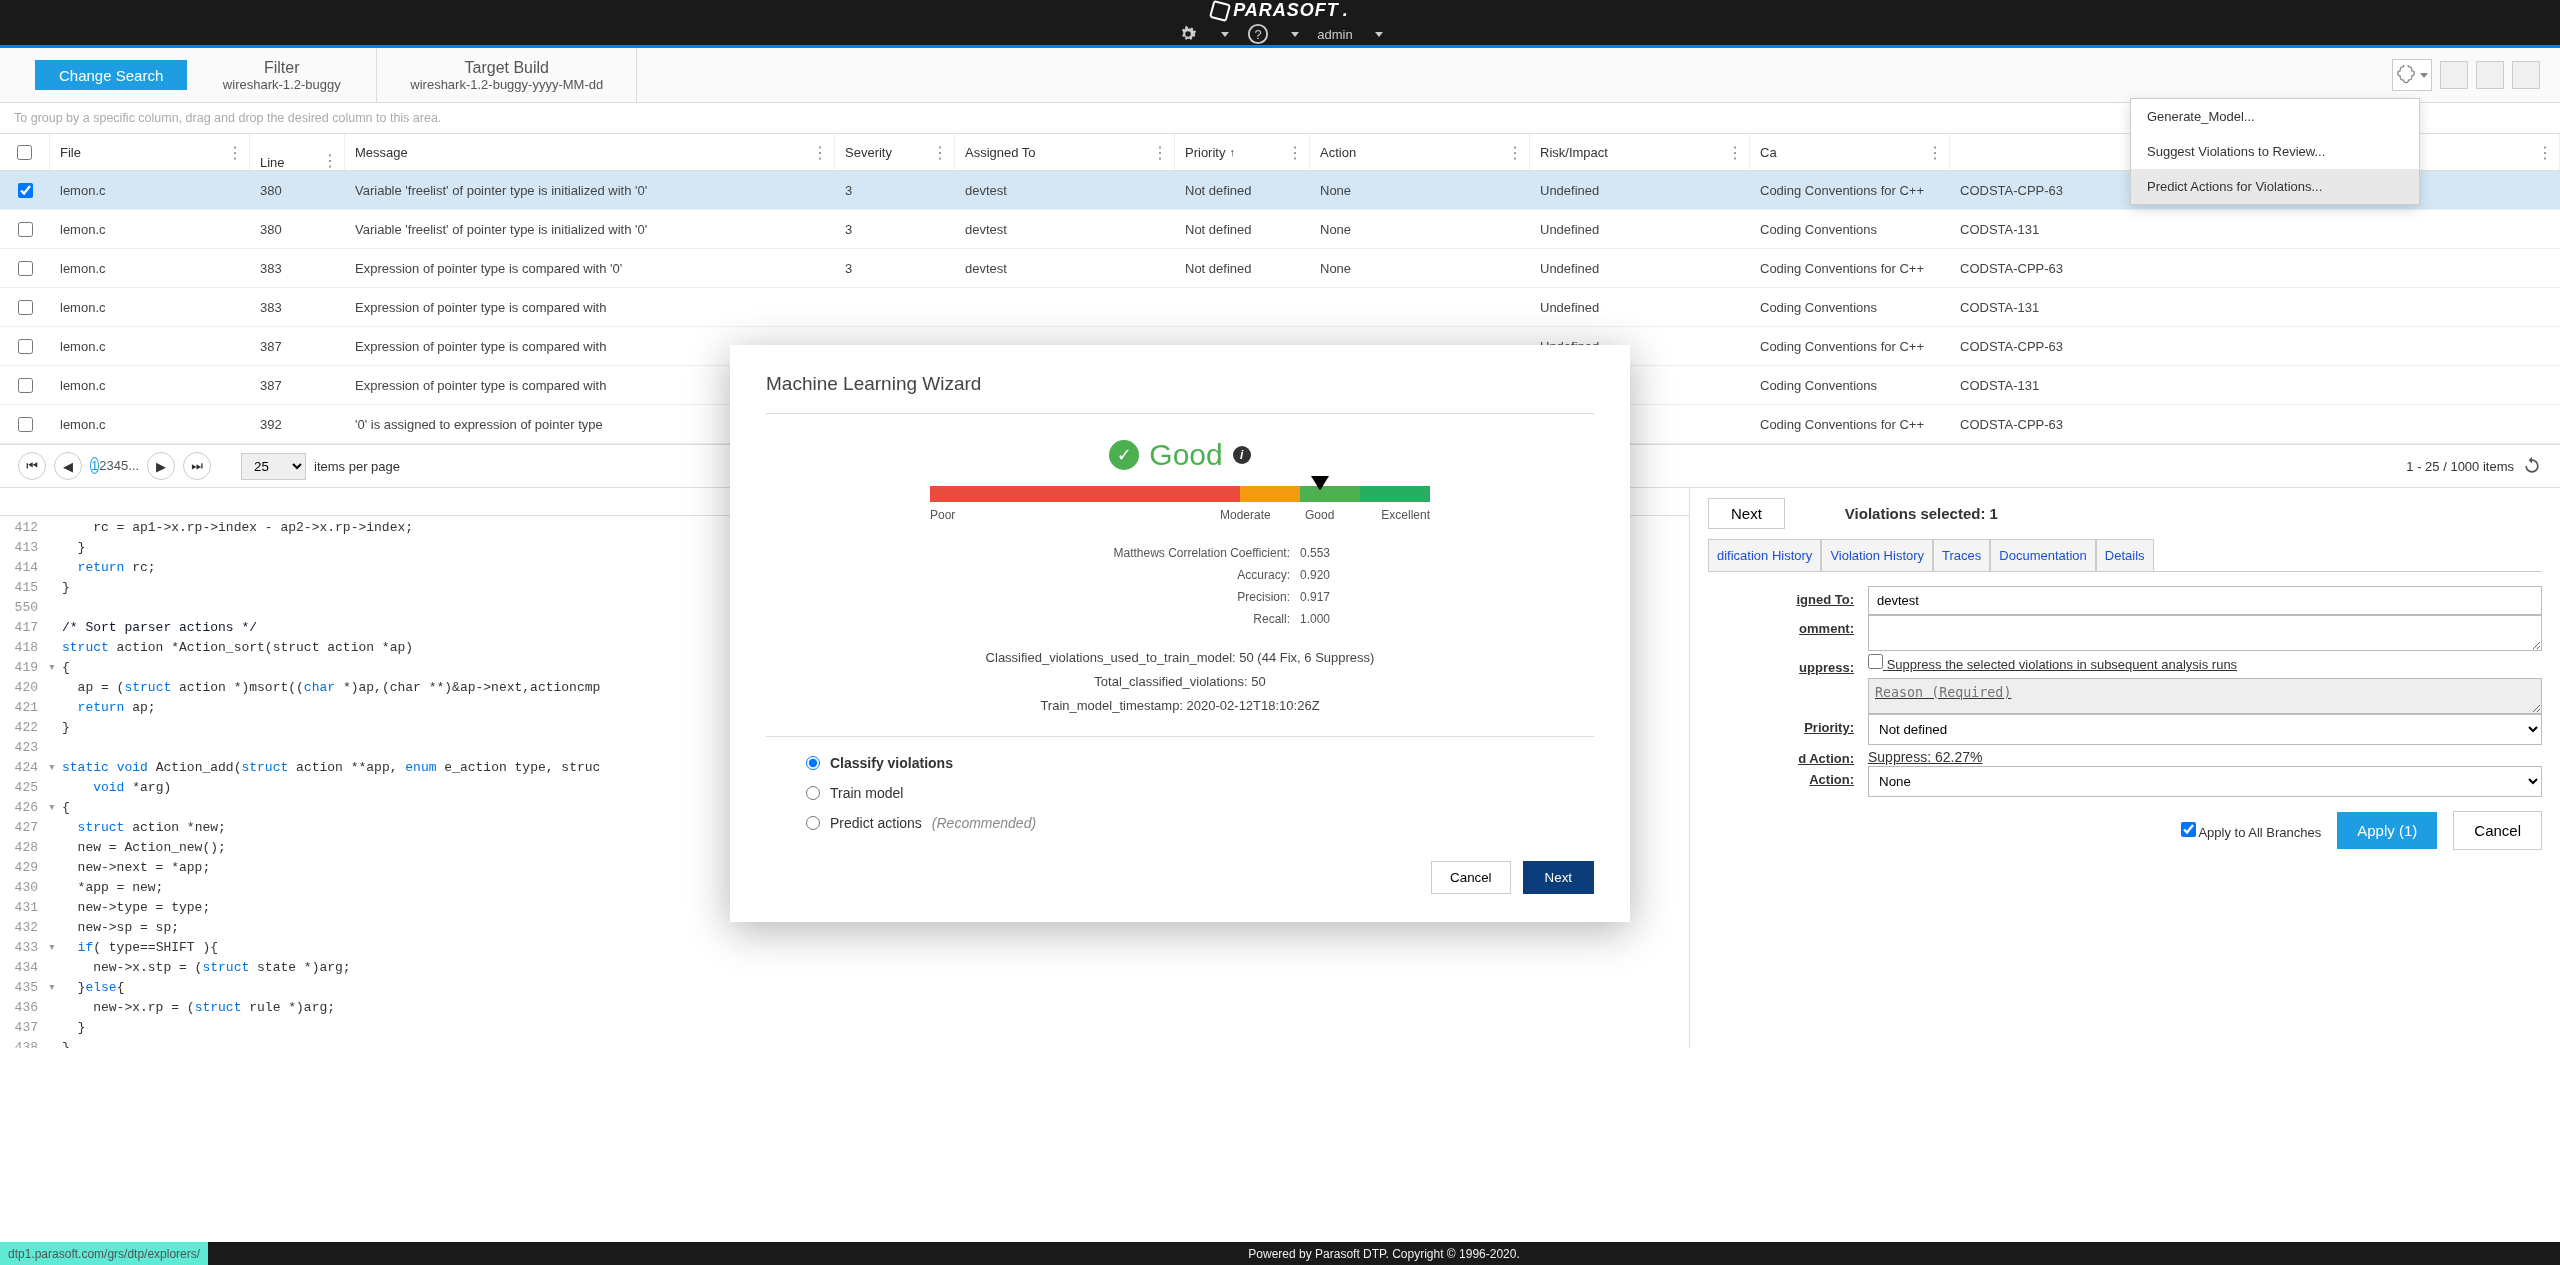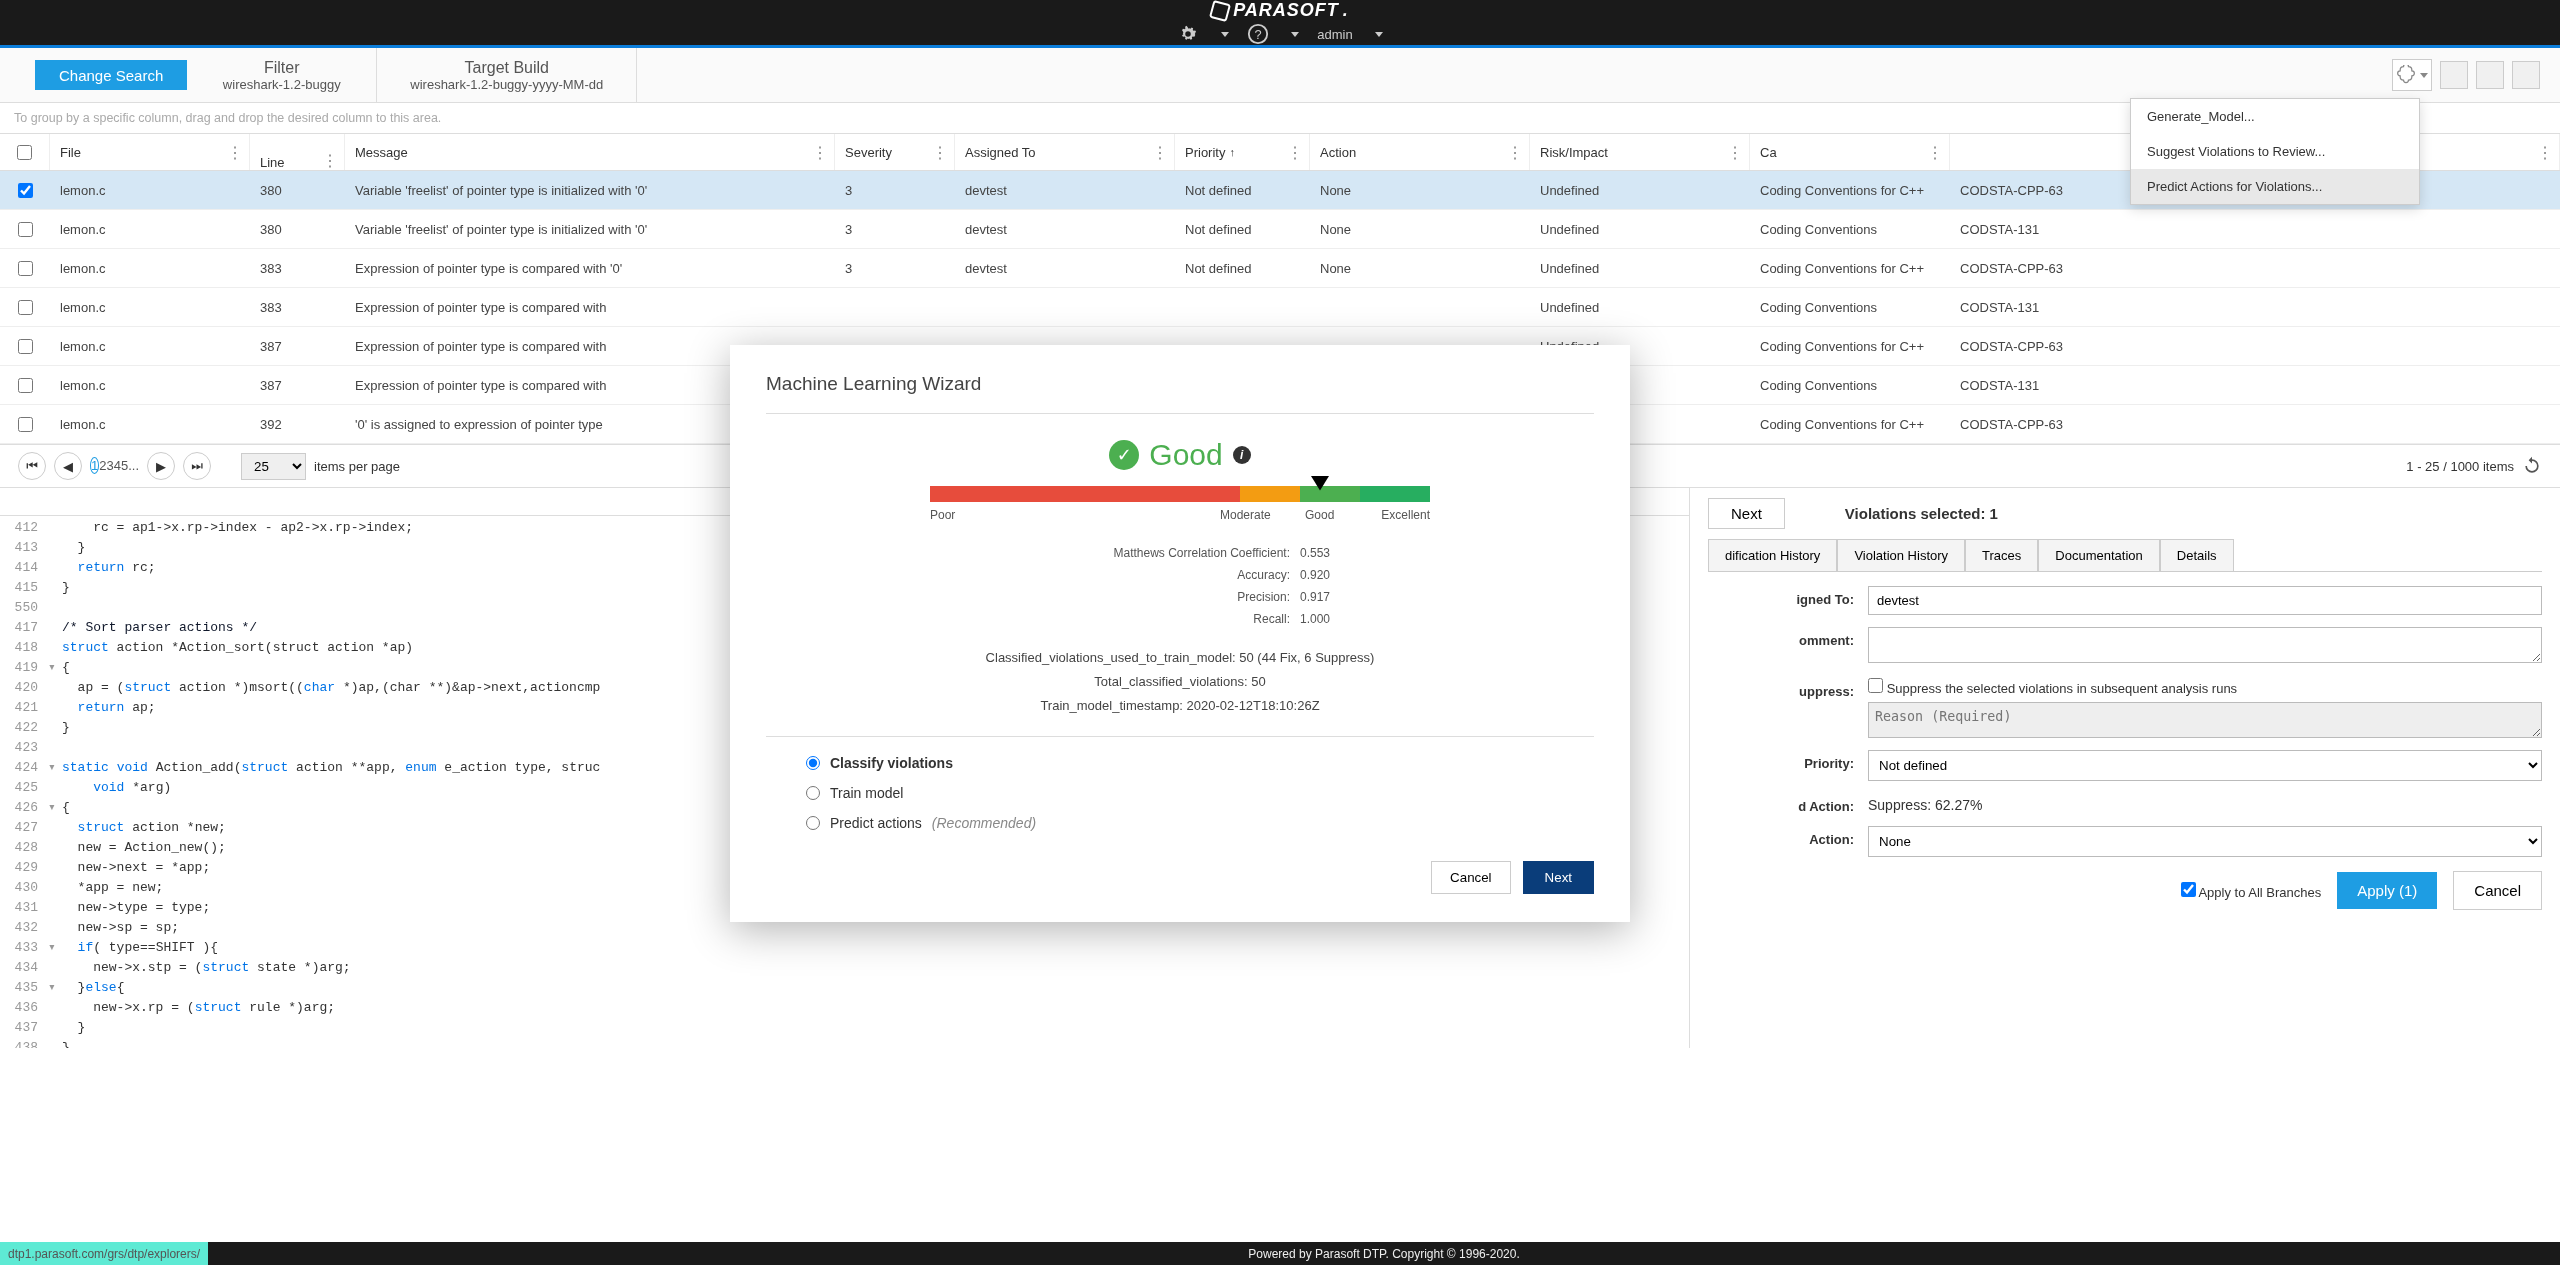--- a/index.html
+++ b/index.html
@@ -73,22 +73,22 @@
 .code-text{white-space:pre;}
 .kw{color:#0073e6;}
 .cm{color:#0f172a;}
 
 
 .rightpanel{width:870px; padding:10px 18px; overflow:auto;}
 .rp-top{display:flex;align-items:center;gap:20px;margin-bottom:10px;}
 .next-btn{padding:6px 22px;border:1px solid #ccc;background:#fff;font-size:15px;}
 .vs-label{font-size:15px;font-weight:bold;margin-left:40px;}
 .tabs{display:flex;gap:0;border-bottom:1px solid #ccc;margin-bottom:14px;}
-.tab{padding:8px 16px;border:1px solid #ccc;border-bottom:none;background:#f4f4f4;font-size:13px;cursor:pointer;color:#000000;}
-.form-row{display:flex;align-items:flex-start;margin-bottom:12px;}
+.tab{padding:8px 8px;border:1px solid #ccc;border-bottom:none;background:#f4f4f4;font-size:13px;cursor:pointer;color:#1d4ed8;}
+.form-row{display:flex;align-items:flex-start;text-decoration:underline;}
 .form-lbl{width:160px;text-align:right;padding-right:14px;font-weight:bold;font-size:13px;padding-top:6px;}
 .form-ctrl{flex:1;}
 .text-in{width:100%;border:1px solid #bbb;padding:6px 8px;font-size:13px;}
 .textarea{width:100%;height:36px;border:1px solid #bbb;padding:6px;resize:vertical;}
 .suppress-row .form-ctrl{display:flex;flex-direction:column;gap:6px;}
 .select{width:100%;border:1px solid #bbb;padding:6px;background:#fff;}
 .recommend{font-size:14px;color:#333;padding-top:4px;}
 .action-row{display:flex;justify-content:flex-end;align-items:center;gap:16px;margin-top:14px;}
 .apply-btn{background:#1e9de3;color:#fff;border:none;padding:10px 20px;font-size:15px;cursor:pointer;}
 .cancel-btn{background:#fff;border:1px solid #ccc;padding:10px 20px;font-size:15px;cursor:pointer;}

